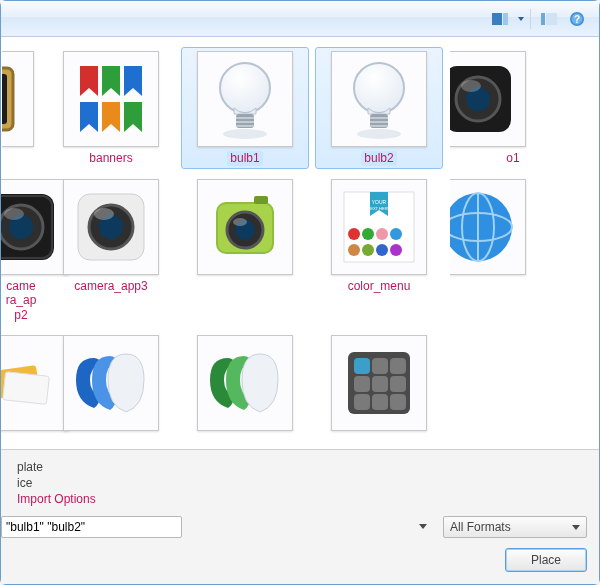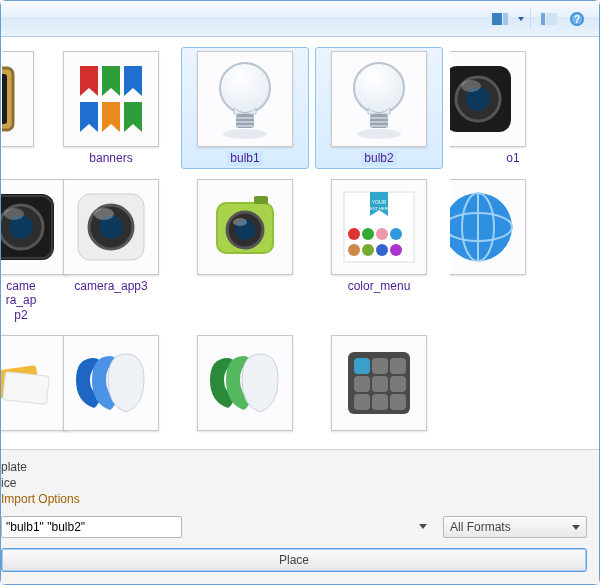--- a/index.html
+++ b/index.html
@@ -60,40 +60,40 @@
   .thumb {
     width: 96px; height: 96px;
     border: 1px solid #c8c8c8;
     background: #fcfcff;
     box-shadow: 0 1px 2px rgba(0,0,0,.12);
     display: flex; align-items: center; justify-content: center;
     overflow: hidden;
   }
   .cell.partial .thumb { margin-left: -70px; }
   .caption {
-    font-size: 12px; color: #4c1d95; margin-top: 4px;
+    font-size: 12px; color: #be185d; margin-top: 4px;
     text-align: center; line-height: 1.2; min-height: 15px;
     max-width: 120px; word-break: break-word;
   }
   .cell.selected .caption { background: #cde6ff; border-radius: 2px; padding: 0 3px; }
 
   
   svg { display: block; }
 
   
   .bottom {
     border-top: 1px solid #cfcfcf;
     background: #f4f4f4;
     padding: 8px 12px 12px 0;
     font-size: 12px;
     color: #444;
   }
-  .opts { padding-left: 0; }
+  .opts { padding-left: 16px; }
   .opt-line { margin: 2px 0; }
-  .link { color: #a16207; cursor: pointer; }
+  .link { color: #be185d; cursor: pointer; }
   .inputs {
     display: flex; align-items: center; gap: 10px; margin-top: 10px;
   }
   .filename {
     flex: 1 1 auto; height: 22px;
     border: 1px solid #b7b7b7; border-radius: 2px;
     background: #fff; padding: 0 20px 0 4px;
     font-size: 12px; position: relative;
   }
   .filename-caret {
@@ -108,21 +108,21 @@
     background: linear-gradient(#fcfcfc,#e8e8e8);
     font-size: 12px; padding: 0 18px 0 6px;
     display: flex; align-items: center; position: relative;
   }
   .formats-caret {
     position: absolute; right: 6px; top: 8px;
     width: 0; height: 0;
     border-left: 4px solid transparent; border-right: 4px solid transparent;
     border-top: 5px solid #4a4a4a;
   }
-  .btn-row { display: flex; justify-content: flex-end; gap: 25px; margin-top: 10px; flex-direction: column; }
+  .btn-row { display: flex; justify-content: flex-end; gap: 25px; margin-top: 10px; }
   .btn {
     min-width: 82px; height: 24px;
     border: 1px solid #9a9a9a; border-radius: 3px;
     background: linear-gradient(#fdfdfd,#e6e6e6);
     font-size: 12px; display: flex; align-items: center; justify-content: center;
     box-shadow: inset 0 0 0 1px #fff;
   }
   .btn.primary { border-color: #5a9ee0; box-shadow: 0 0 0 1px #a9d0f5 inset; }
   .bulb-svg .base { fill: #9aa4ae; }
   .bulb-svg .shade { fill: #d6dde7; opacity: .6; }

